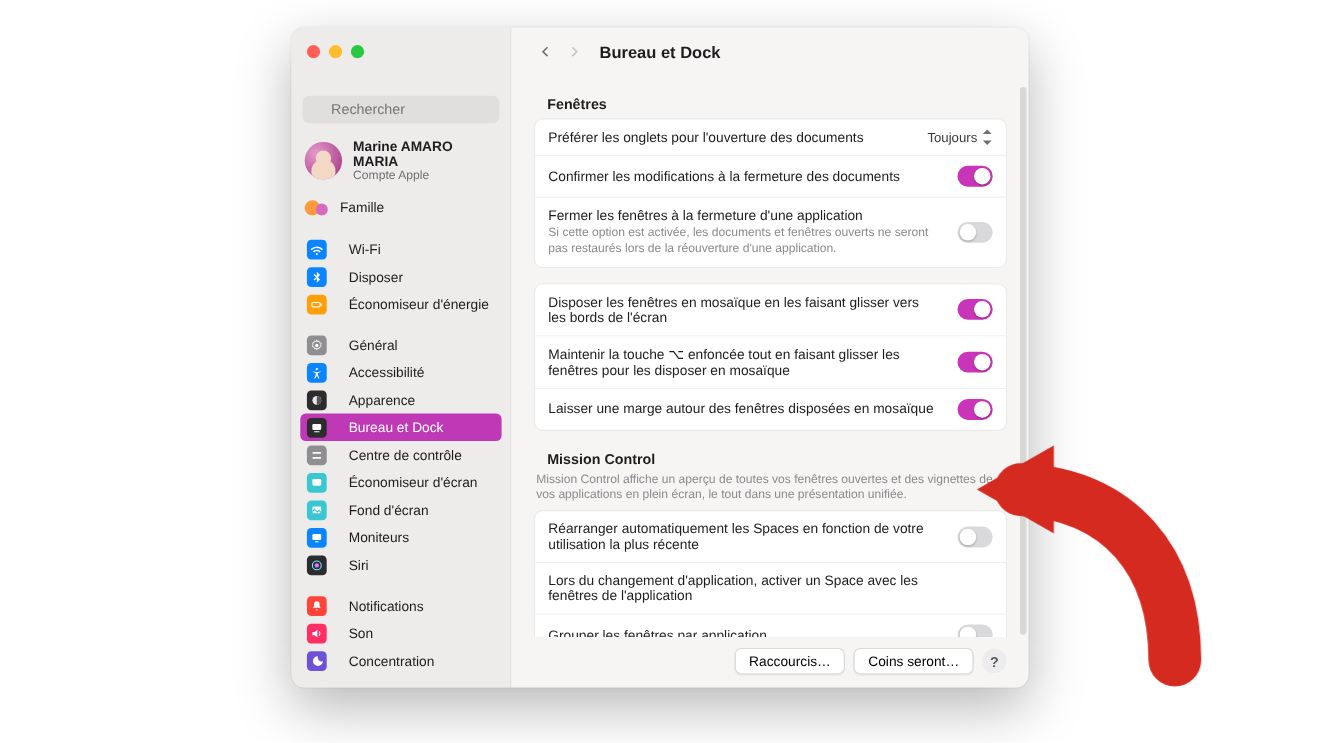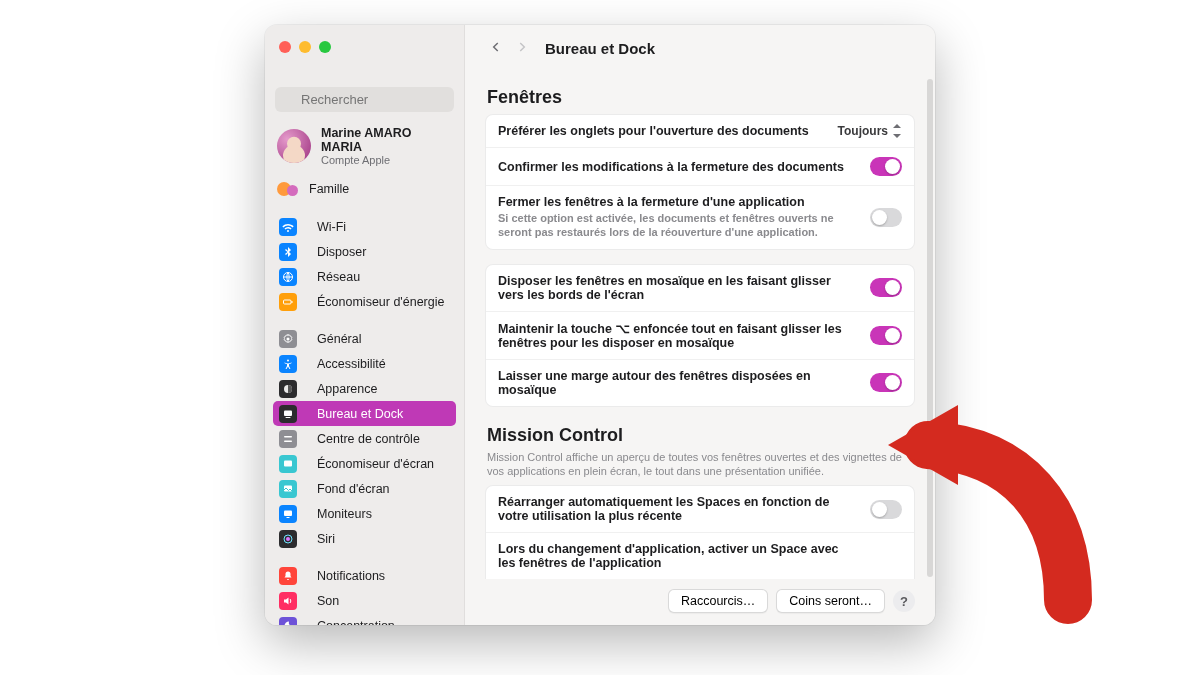--- a/index.html
+++ b/index.html
@@ -130,39 +130,38 @@
   }
   .nav-arrows { display:flex; gap:12px; margin-left: 6px;}
   .nav-arrow svg { width:14px; height:14px; stroke:#6e6e73; stroke-width:2.5; fill:none;}
   .nav-arrow.disabled svg { stroke:#c4c4c6;}
   .main-title { font-size: 15px; font-weight: 700; }
 
   .scroll {
     flex:1; overflow-y:auto; padding: 4px 20px 14px;
   }
   .section-title {
-    font-size: 18px; font-weight: 700; margin: 10px 2px 6px;
+    font-size: 13px; font-weight: 700; margin: 10px 12px 6px;
   }
   .section-desc {
     font-size: 11px; color: #8a8a8e; line-height:1.35; margin: -2px 2px 6px;
   }
   .card {
     background: #fff;
     border: 1px solid rgba(0,0,0,0.08);
     border-radius: 8px;
     overflow: hidden;
   }
   .card + .card { margin-top: 14px; }
   .row {
     display: flex; align-items: center; justify-content: space-between;
     gap: 16px;
     padding: 9px 12px;
     border-top: 1px solid rgba(0,0,0,0.06);
     font-size: 12.5px;
-    font-weight: bold;
   }
   .row:first-child { border-top: none; }
   .row-text { flex:1; }
   .row-sub { font-size: 11px; color:#8a8a8e; line-height:1.3; margin-top:2px; }
   .toggle {
     width: 32px; height: 19px; border-radius: 20px; position:relative;
     background:#d9d9db; flex-shrink:0;
   }
   .toggle::after{
     content:""; position:absolute; width:15px; height:15px; border-radius:50%;
@@ -256,29 +255,20 @@
           </span>
           <span>Wi-Fi</span>
         </div>
       <div class="nav-item">
           <span class="ico blue">
             <svg viewBox="0 0 24 24">
               <path d="M12 2l6 6-4 4 4 4-6 6V14l-4 4-2-2 5-4-5-4 2-2 4 4V2z"></path>
             </svg>
           </span>
           <span>Disposer</span>
-        </div>
-      <div class="nav-item">
-          <span class="ico blue">
-            <svg viewBox="0 0 24 24">
-              <circle cx="12" cy="12" r="9" fill="none" stroke="#fff" stroke-width="2"></circle>
-              <path d="M3 12h18M12 3c3 3 3 15 0 18M12 3c-3 3-3 15 0 18" fill="none" stroke="#fff" stroke-width="2"></path>
-            </svg>
-          </span>
-          <span>Réseau</span>
         </div>
       <div class="nav-item">
           <span class="ico orange">
             <svg viewBox="0 0 24 24">
               <rect x="3" y="8" width="15" height="8" rx="2" fill="none" stroke="#fff" stroke-width="2"></rect>
               <rect x="19" y="10" width="2" height="4" fill="#fff"></rect>
             </svg>
           </span>
           <span>Économiseur d'énergie</span>
         </div>

